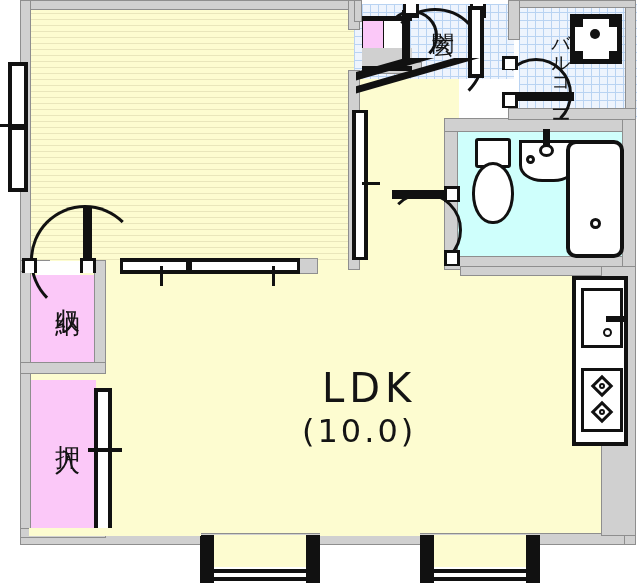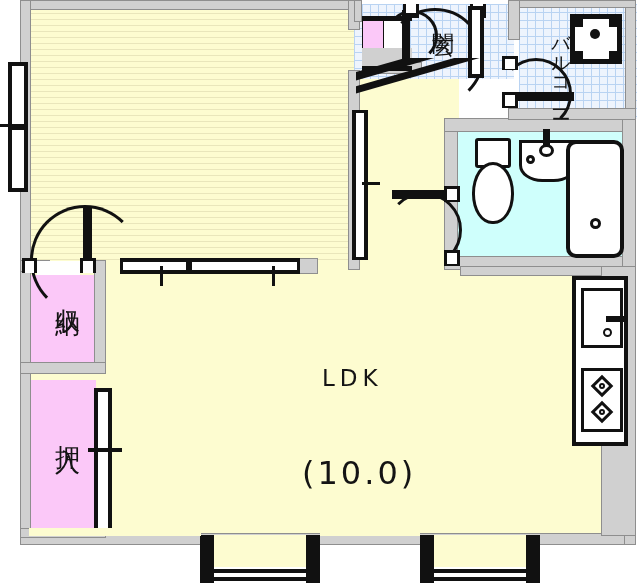--- a/index.html
+++ b/index.html
@@ -24,21 +24,21 @@
   
   .wall{background:#d0d0d0;border:1px solid #8e8e8e;}
   .blk{background:#111111;}
 
   
   .lbl{color:#141414;white-space:nowrap;letter-spacing:2px;}
   .lbl-ja{font-size:34px;letter-spacing:10px;}
   .lbl-num{font-size:32px;letter-spacing:3px;}
   .lbl-sm{font-size:25px;letter-spacing:1px;line-height:1.02;text-align:center;}
   .lbl-vert{writing-mode:vertical-rl;text-orientation:upright;font-size:19px;letter-spacing:0px;line-height:1;}
-  .lbl-ldk{font-size:23px;letter-spacing:5px;}
+  .lbl-ldk{font-size:40px;letter-spacing:5px;}
 
   
   .fix{background:#ffffff;border:3px solid #111111;}
   .fix2{background:#ffffff;border:4px solid #111111;}
 
   
   .arc{border:3px solid #111111;background:transparent;border-radius:50%;}
 </style>
 </head>
 <body>
@@ -119,21 +119,21 @@
   <div class="abs blk" style="left:362px;top:182px;width:18px;height:3px;"></div>
 
   <div class="abs lbl lbl-sm" style="left:40px;top:288px;width:40px;writing-mode:vertical-rl;text-orientation:upright;letter-spacing:4px;">収納</div>
   <div class="abs lbl lbl-sm" style="left:40px;top:425px;width:40px;writing-mode:vertical-rl;text-orientation:upright;letter-spacing:4px;">押入</div>
 
   <div class="abs blk" style="left:94px;top:388px;width:18px;height:146px;"></div>
   <div class="abs f-white" style="left:98px;top:392px;width:10px;height:138px;"></div>
   <div class="abs blk" style="left:88px;top:448px;width:34px;height:4px;"></div>
 
   <div class="abs lbl lbl-ldk" style="left:322px;top:365px;">LDK</div>
-  <div class="abs lbl lbl-num" style="left:302px;top:412px;margin-top:42px;">(10.0)</div>
+  <div class="abs lbl lbl-num" style="left:302px;top:412px;">(10.0)</div>
 
   <div class="abs fix2" style="left:572px;top:276px;width:56px;height:170px;"></div>
   <div class="abs fix" style="left:581px;top:288px;width:42px;height:60px;"></div>
   <div class="abs blk" style="left:606px;top:316px;width:22px;height:6px;"></div>
   <div class="abs" style="left:603px;top:328px;width:9px;height:9px;border:2px solid #111;border-radius:50%;"></div>
   <div class="abs fix" style="left:581px;top:368px;width:42px;height:64px;"></div>
   <div class="abs" style="left:594px;top:378px;width:16px;height:16px;border:3px solid #111;transform:rotate(45deg);"></div>
   <div class="abs" style="left:599px;top:383px;width:6px;height:6px;border:2px solid #111;border-radius:50%;"></div>
   <div class="abs" style="left:594px;top:404px;width:16px;height:16px;border:3px solid #111;transform:rotate(45deg);"></div>
   <div class="abs" style="left:599px;top:409px;width:6px;height:6px;border:2px solid #111;border-radius:50%;"></div>

